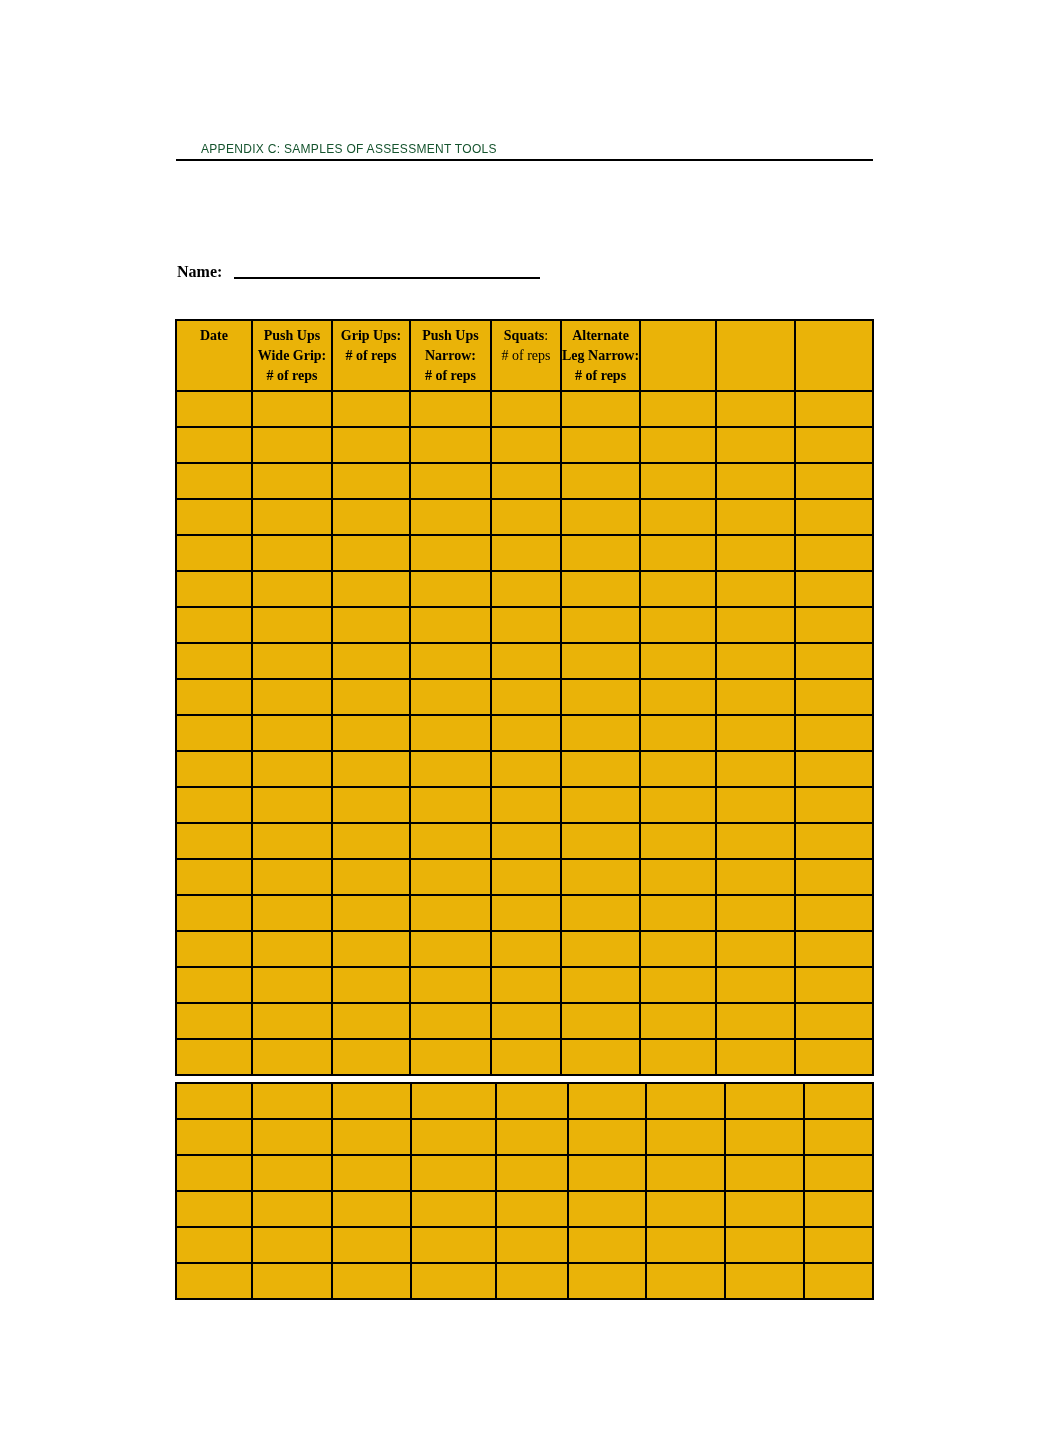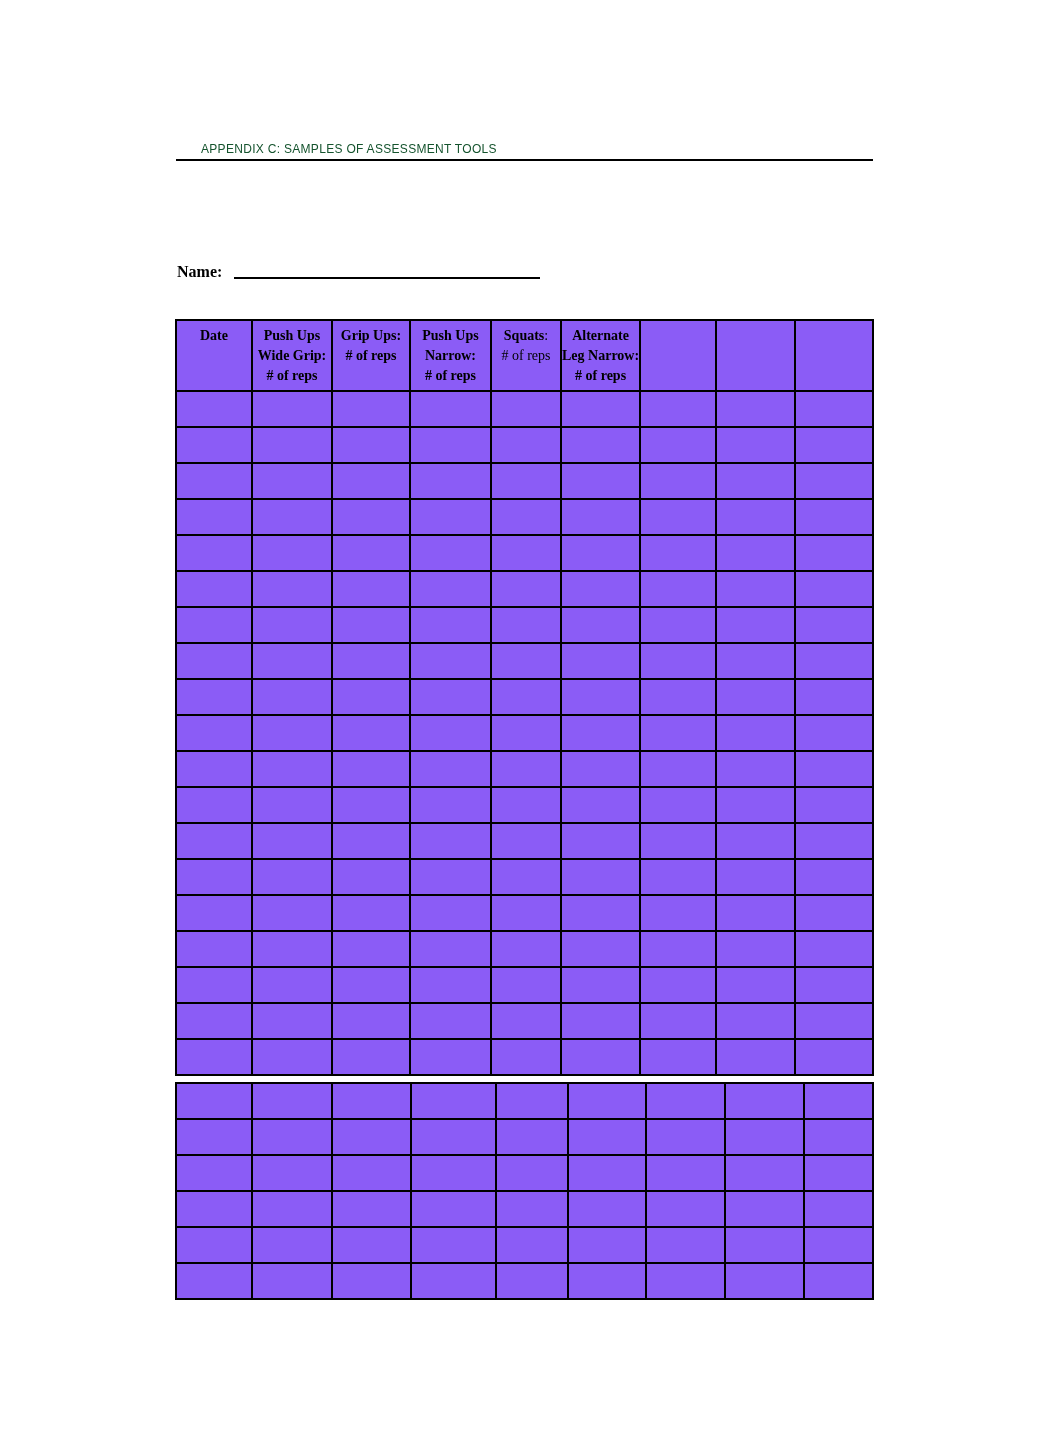--- a/index.html
+++ b/index.html
@@ -73,21 +73,21 @@
     font-size: 15px;
     white-space: nowrap;
   }
 
   
   .chart {
     position: absolute;
     left: 175px;
     border-collapse: collapse;
     table-layout: fixed;
-    background: #8b5cf6;
+    background: #eab308;
   }
   .chart th, .chart td {
     border: 2px solid #000000;
     padding: 0;
     overflow: hidden;
   }
   .chart-main { top: 319px; }
   .chart-cont { top: 1082px; }
   .chart thead tr { height: 71px; }
   .chart tbody tr { height: 36px; }

